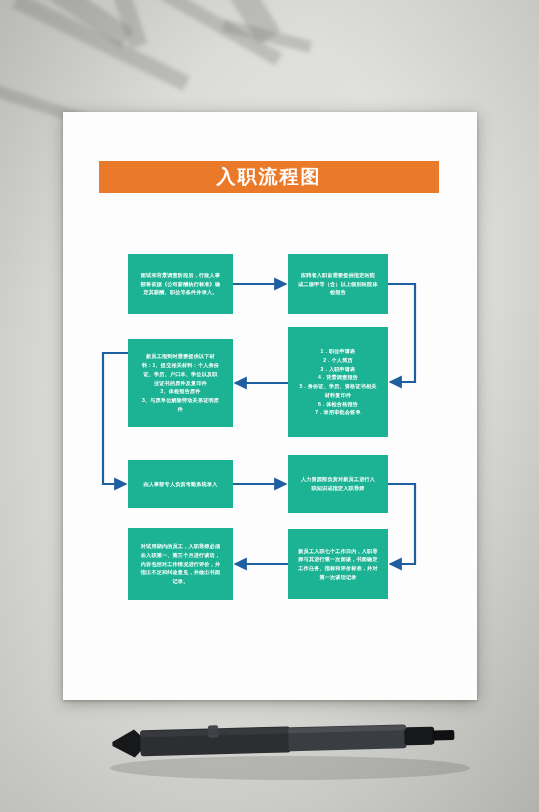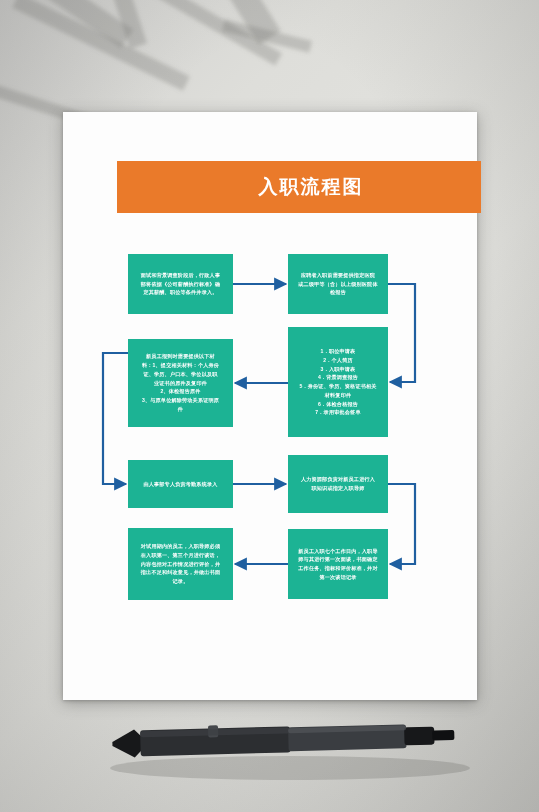--- a/index.html
+++ b/index.html
@@ -31,23 +31,23 @@
 
   
   #sheet{
     position:absolute;left:63px;top:112px;width:414px;height:588px;
     background:#fdfdfd;
     box-shadow:0 3px 14px rgba(60,60,58,.38), 0 1px 3px rgba(60,60,58,.3);
   }
 
   
   #title-banner{
-    position:absolute;left:54px;top:49px;width:340px;height:52px;
+    position:absolute;left:36px;top:49px;width:340px;height:32px;
     background:#ea7a2a;
-    display:flex;align-items:center;justify-content:center;padding-left:24px;
+    display:flex;align-items:center;justify-content:center;
   }
   #title-text{
     color:#ffffff;font-size:19px;font-weight:bold;letter-spacing:2px;
   }
 
   
   #flow{position:absolute;left:0;top:0;width:414px;height:588px;}
 
   .node{
     position:absolute;

